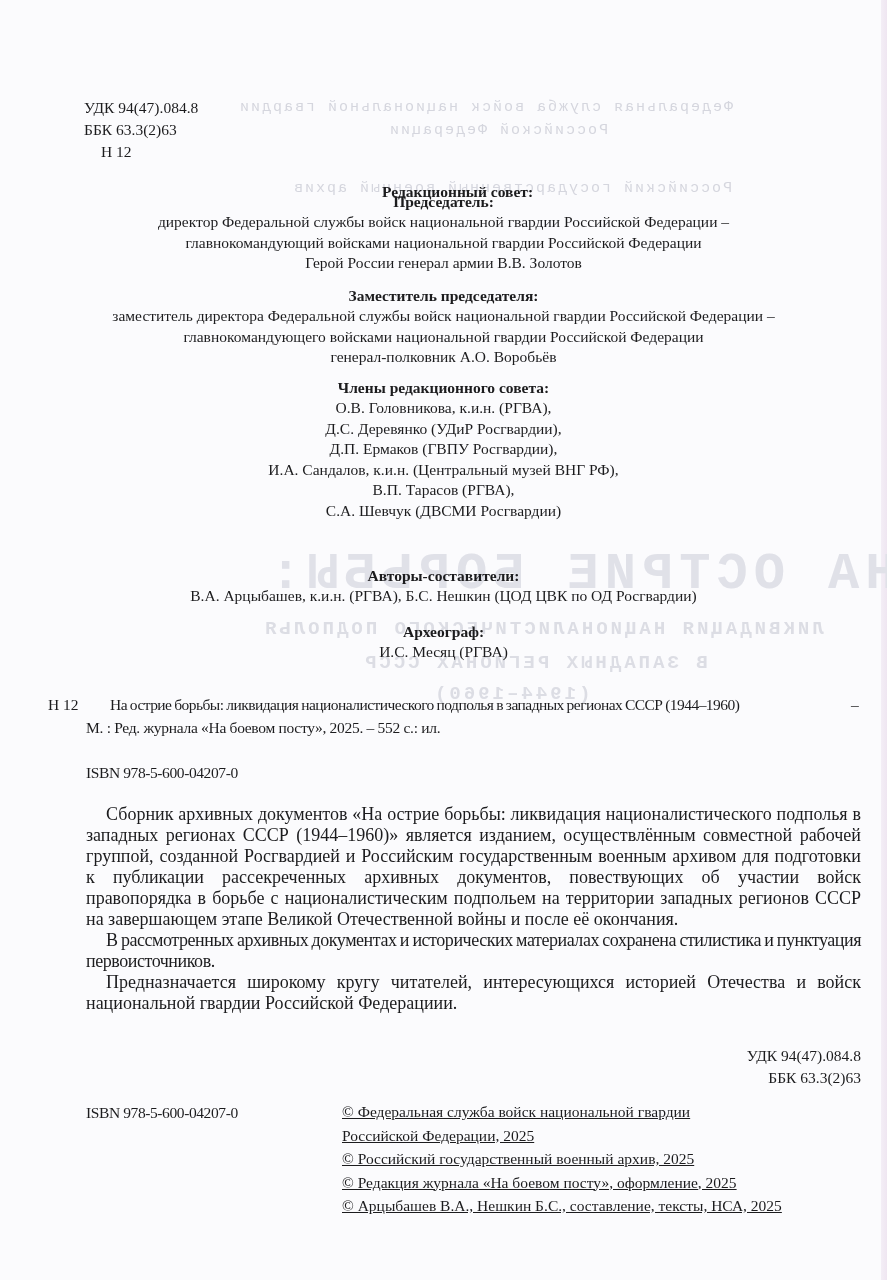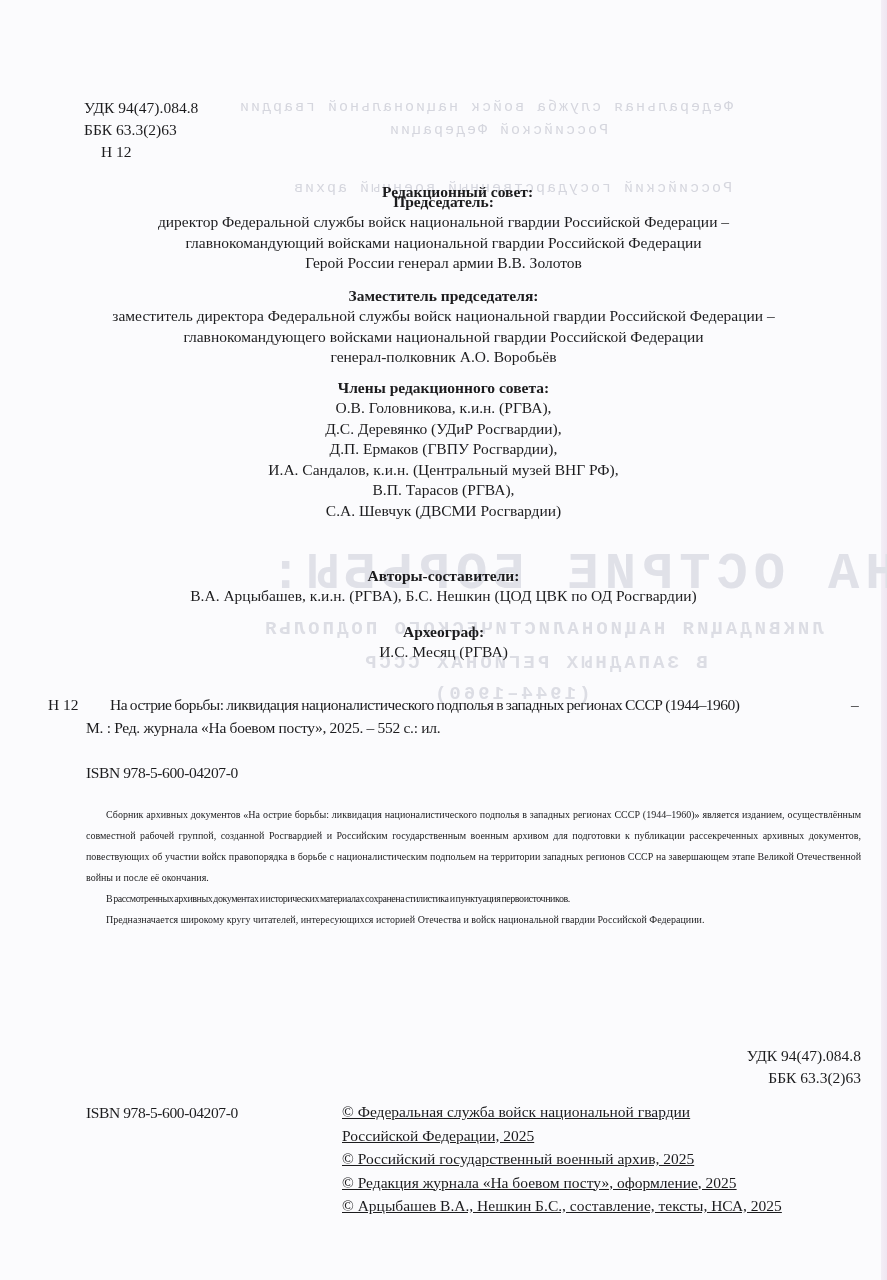--- a/index.html
+++ b/index.html
@@ -20,21 +20,21 @@
   .center-block div { white-space: nowrap; }
   .head { font-weight: bold; font-size: 15.5px; line-height: 20px; }
   .line { font-size: 15.5px; line-height: 20.5px; }
 
   
   .ghost { position: absolute; white-space: nowrap; color: #d7d8e0; font-family: "Liberation Mono", "DejaVu Sans Mono", monospace; transform: scaleX(-1); }
   .ghost.big { font-size: 52px; letter-spacing: 6px; color: #e0e1e8; font-weight: bold; }
   .ghost.mid { font-size: 19px; letter-spacing: 3px; font-weight: bold; color: #dcdde4; }
   .ghost.sm { font-size: 15px; letter-spacing: 2px; color: #d5d6de; }
 
-  .para { position: absolute; left: 86px; width: 775px; font-size: 10px; line-height: 21px; text-align: justify; }
+  .para { position: absolute; left: 86px; width: 775px; font-size: 18px; line-height: 21px; text-align: justify; }
   .para p { margin: 0; text-indent: 20px; text-align: justify; text-align-last: left; }
   .para p.tight { letter-spacing: -0.45px; word-spacing: -1px; }
 
   .copyright { position: absolute; left: 342px; top: 1100px; font-size: 15.5px; line-height: 23.5px; }
   .copyright div { white-space: nowrap; text-decoration: underline; }
 </style>
 </head>
 <body>
 
 <div class="page-edge"></div>

